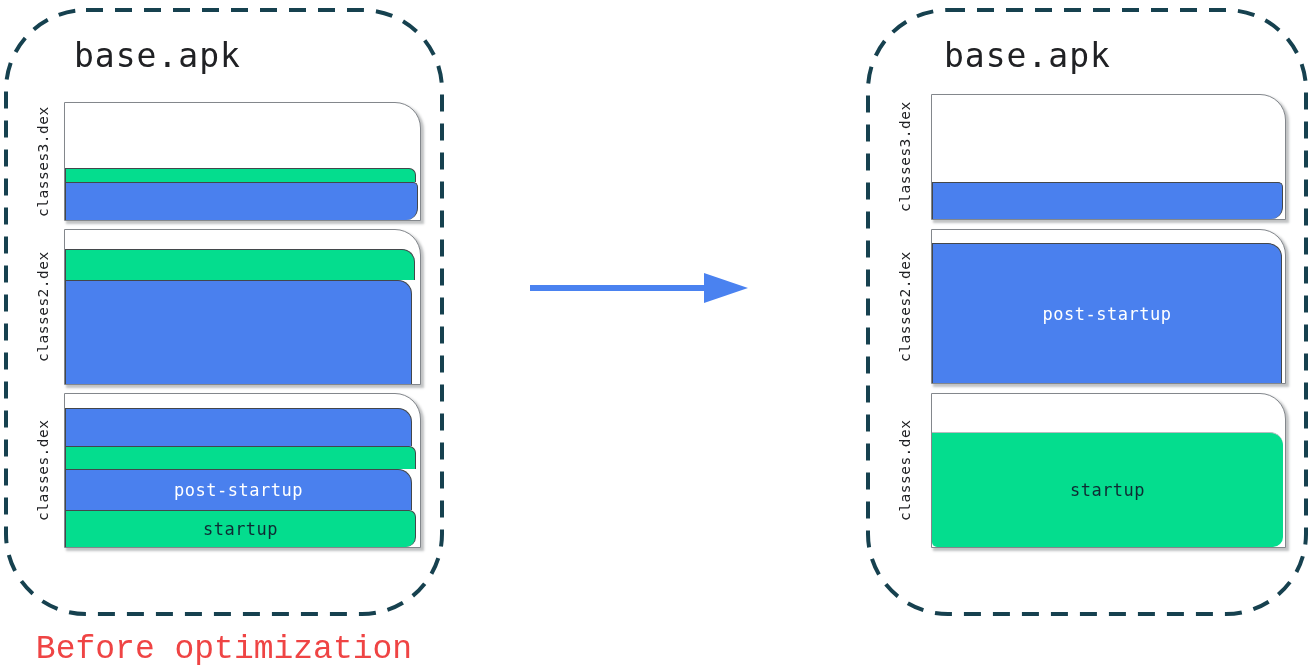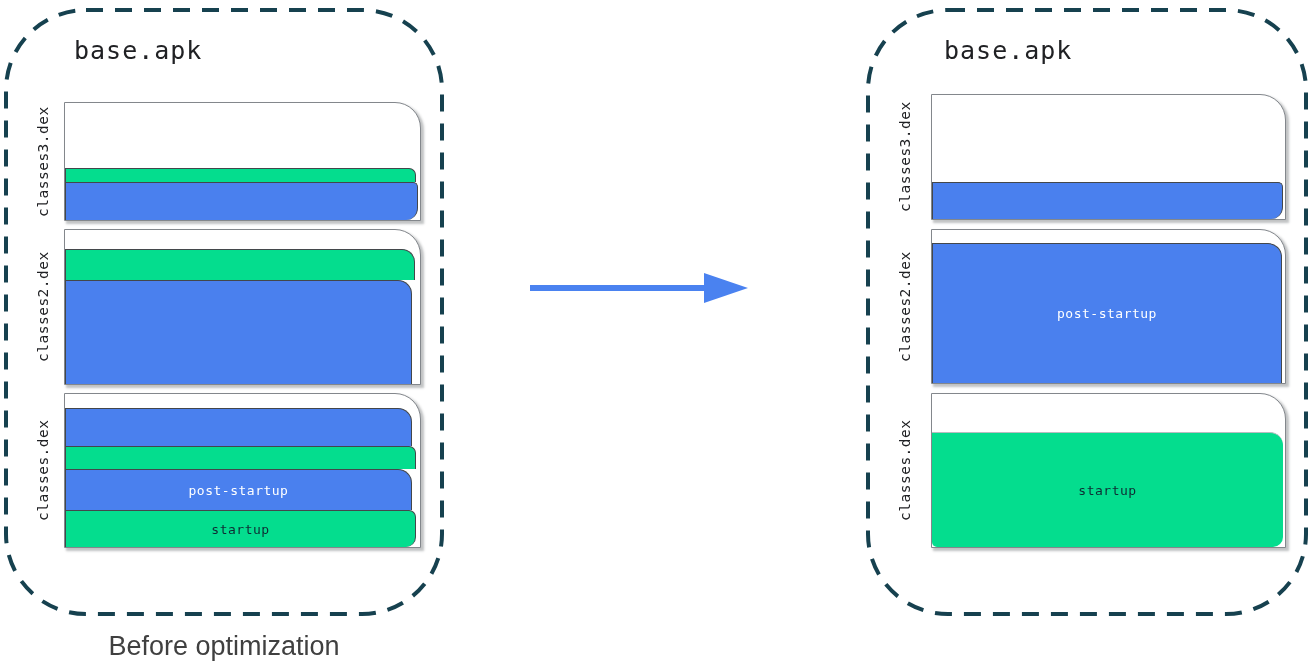--- a/index.html
+++ b/index.html
@@ -1,45 +1,45 @@
 <!DOCTYPE html>
 <html><head>
 <meta charset="utf-8">
 <style>
   html,body{margin:0;padding:0;background:#ffffff;}
   .canvas{position:relative;width:1315px;height:667px;background:#ffffff;overflow:hidden;
           font-family:"DejaVu Sans Mono",monospace;}
   .panel{position:absolute;}
   .dash{position:absolute;left:0;top:0;width:100%;height:100%;}
   .dash rect{fill:none;stroke-width:4;stroke-dasharray:17 12;}
-  .apk-title{position:absolute;font-size:25px;font-weight:500;color:#202124;letter-spacing:1px;}
+  .apk-title{position:absolute;font-size:33px;font-weight:500;color:#202124;letter-spacing:1px;}
   .file-stack{position:absolute;left:0;top:0;width:100%;height:100%;}
   .file-row{position:absolute;}
   .file-label{position:absolute;left:26px;top:0;height:100%;width:26px;
               display:flex;align-items:center;justify-content:center;
               writing-mode:vertical-rl;transform:rotate(180deg);
               font-size:14.5px;color:#202124;letter-spacing:.5px;white-space:nowrap;}
   .page{position:absolute;top:0;height:100%;background:#ffffff;box-sizing:border-box;
         border:1.2px solid #83878c;border-top-right-radius:26px;
         box-shadow:2.5px 2.5px 2.5px rgba(60,64,67,.32);}
   .bands{position:absolute;left:0;right:0;bottom:0;display:flex;flex-direction:column;align-items:flex-start;}
   .band{box-sizing:border-box;width:100%;border:1.5px solid #43474b;border-bottom:0;
         display:flex;align-items:center;justify-content:center;}
   .v-green-flat{width:calc(100% - 4px);border-top-right-radius:7px;}
   .v-green-curl{width:calc(100% - 5px);border-top-right-radius:13px;}
   .v-green-bottom{width:calc(100% - 4px);border-top-right-radius:7px;border-bottom-right-radius:10px;}
   .v-green-borderless{width:calc(100% - 2px);border:none;border-top:1px solid #b8bcc0;
         border-top-right-radius:13px;border-bottom-right-radius:10px;border-bottom-left-radius:5px;}
   .v-blue-bottom{width:calc(100% - 2px);border-top-right-radius:5px;border-bottom-right-radius:12px;}
   .v-blue-curl{width:calc(100% - 8px);border-top-right-radius:14px;}
   .v-blue-main{width:calc(100% - 3px);border-top-right-radius:14px;}
-  .band-label{font-size:13px;letter-spacing:.5px;white-space:nowrap;}
+  .band-label{font-size:17px;letter-spacing:.5px;white-space:nowrap;}
   .arrow{position:absolute;left:516px;top:262px;width:240px;height:52px;}
   .caption{position:absolute;top:631px;text-align:center;
-           font-family:Liberation Sans, sans-serif;font-size:27px;color:#404040;}
+           font-family:Liberation Mono, monospace;font-size:33px;color:#ef4444;}
 </style>
 </head>
 <body>
 
 <div class="canvas">
 
   <section class="panel" style="left: 4px; top: 8px; width: 440px; height: 608px;">
     <svg class="dash">
         <rect x="2" y="2" width="436" height="604" rx="80" stroke="#16414f"></rect>
       </svg>

